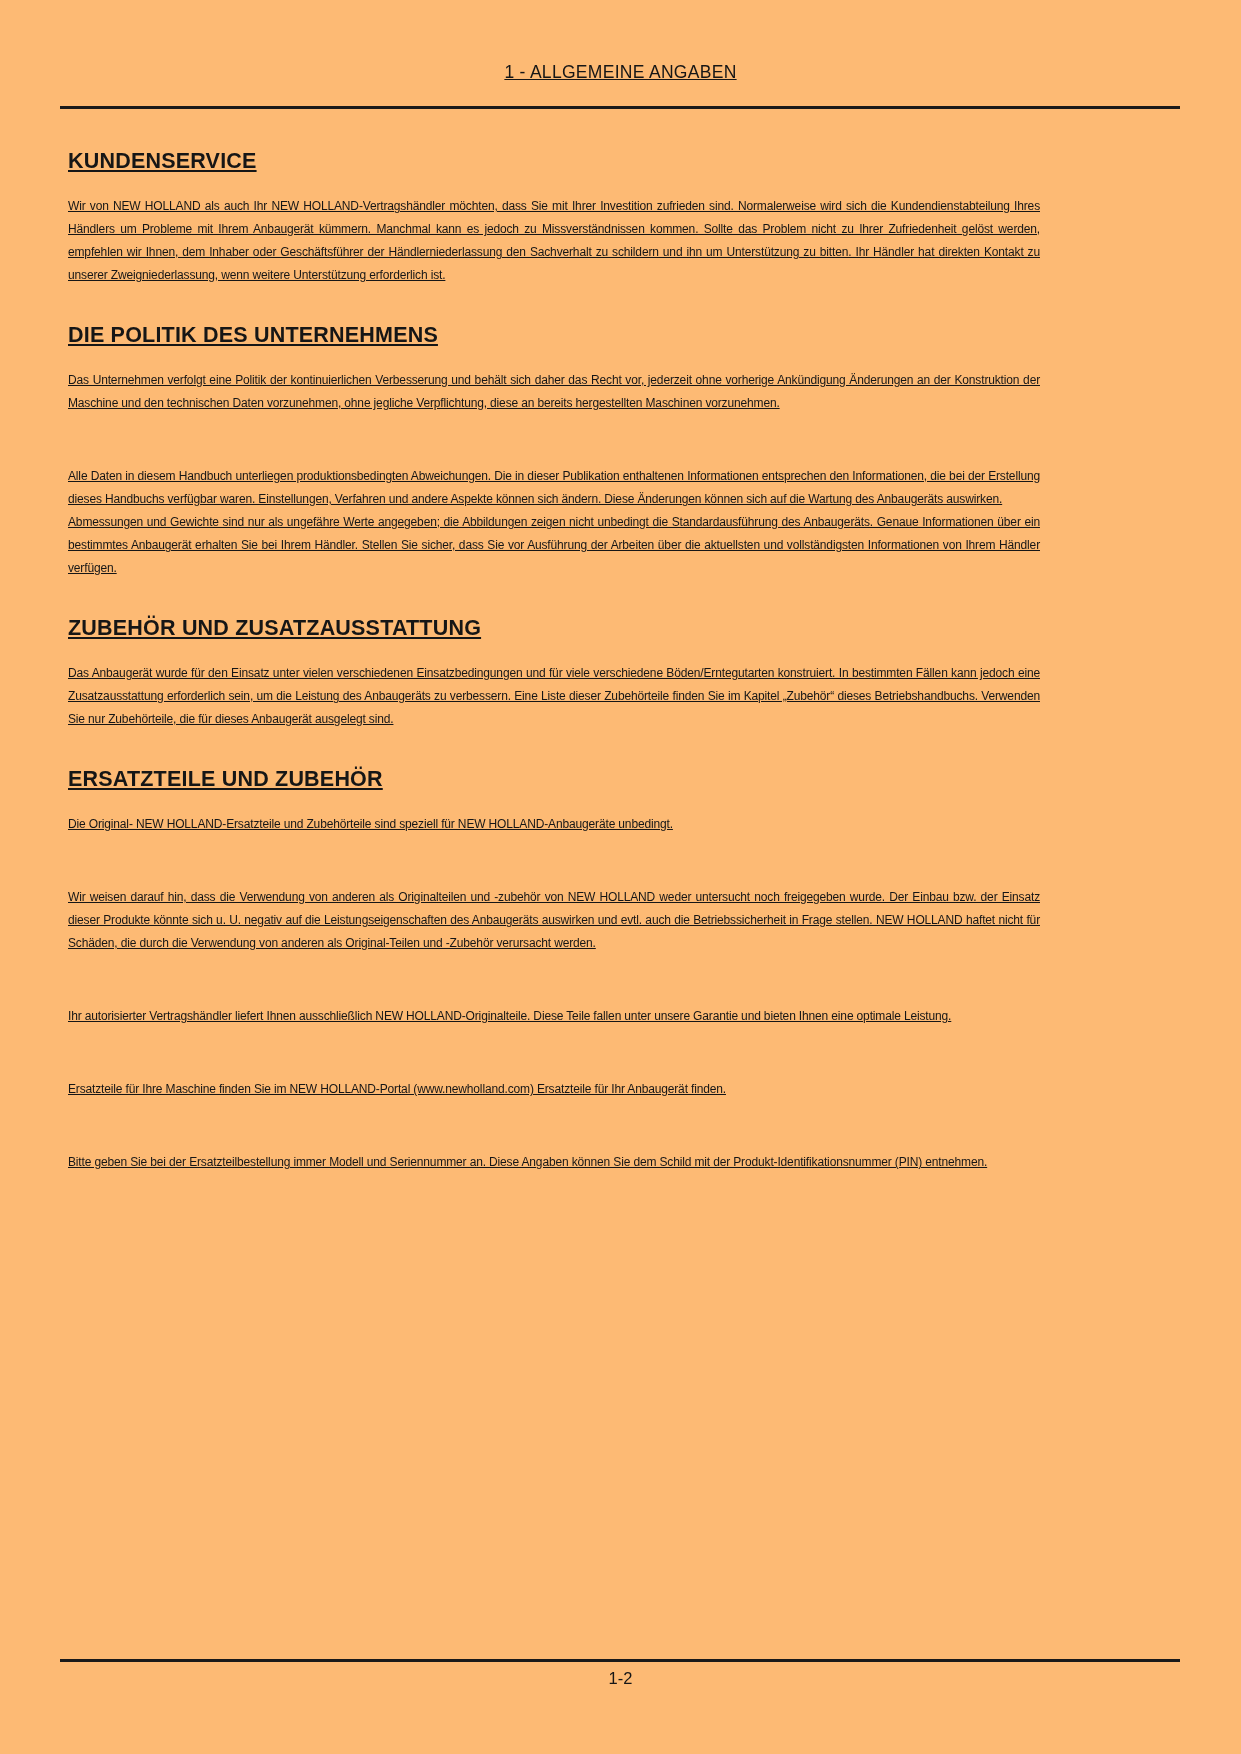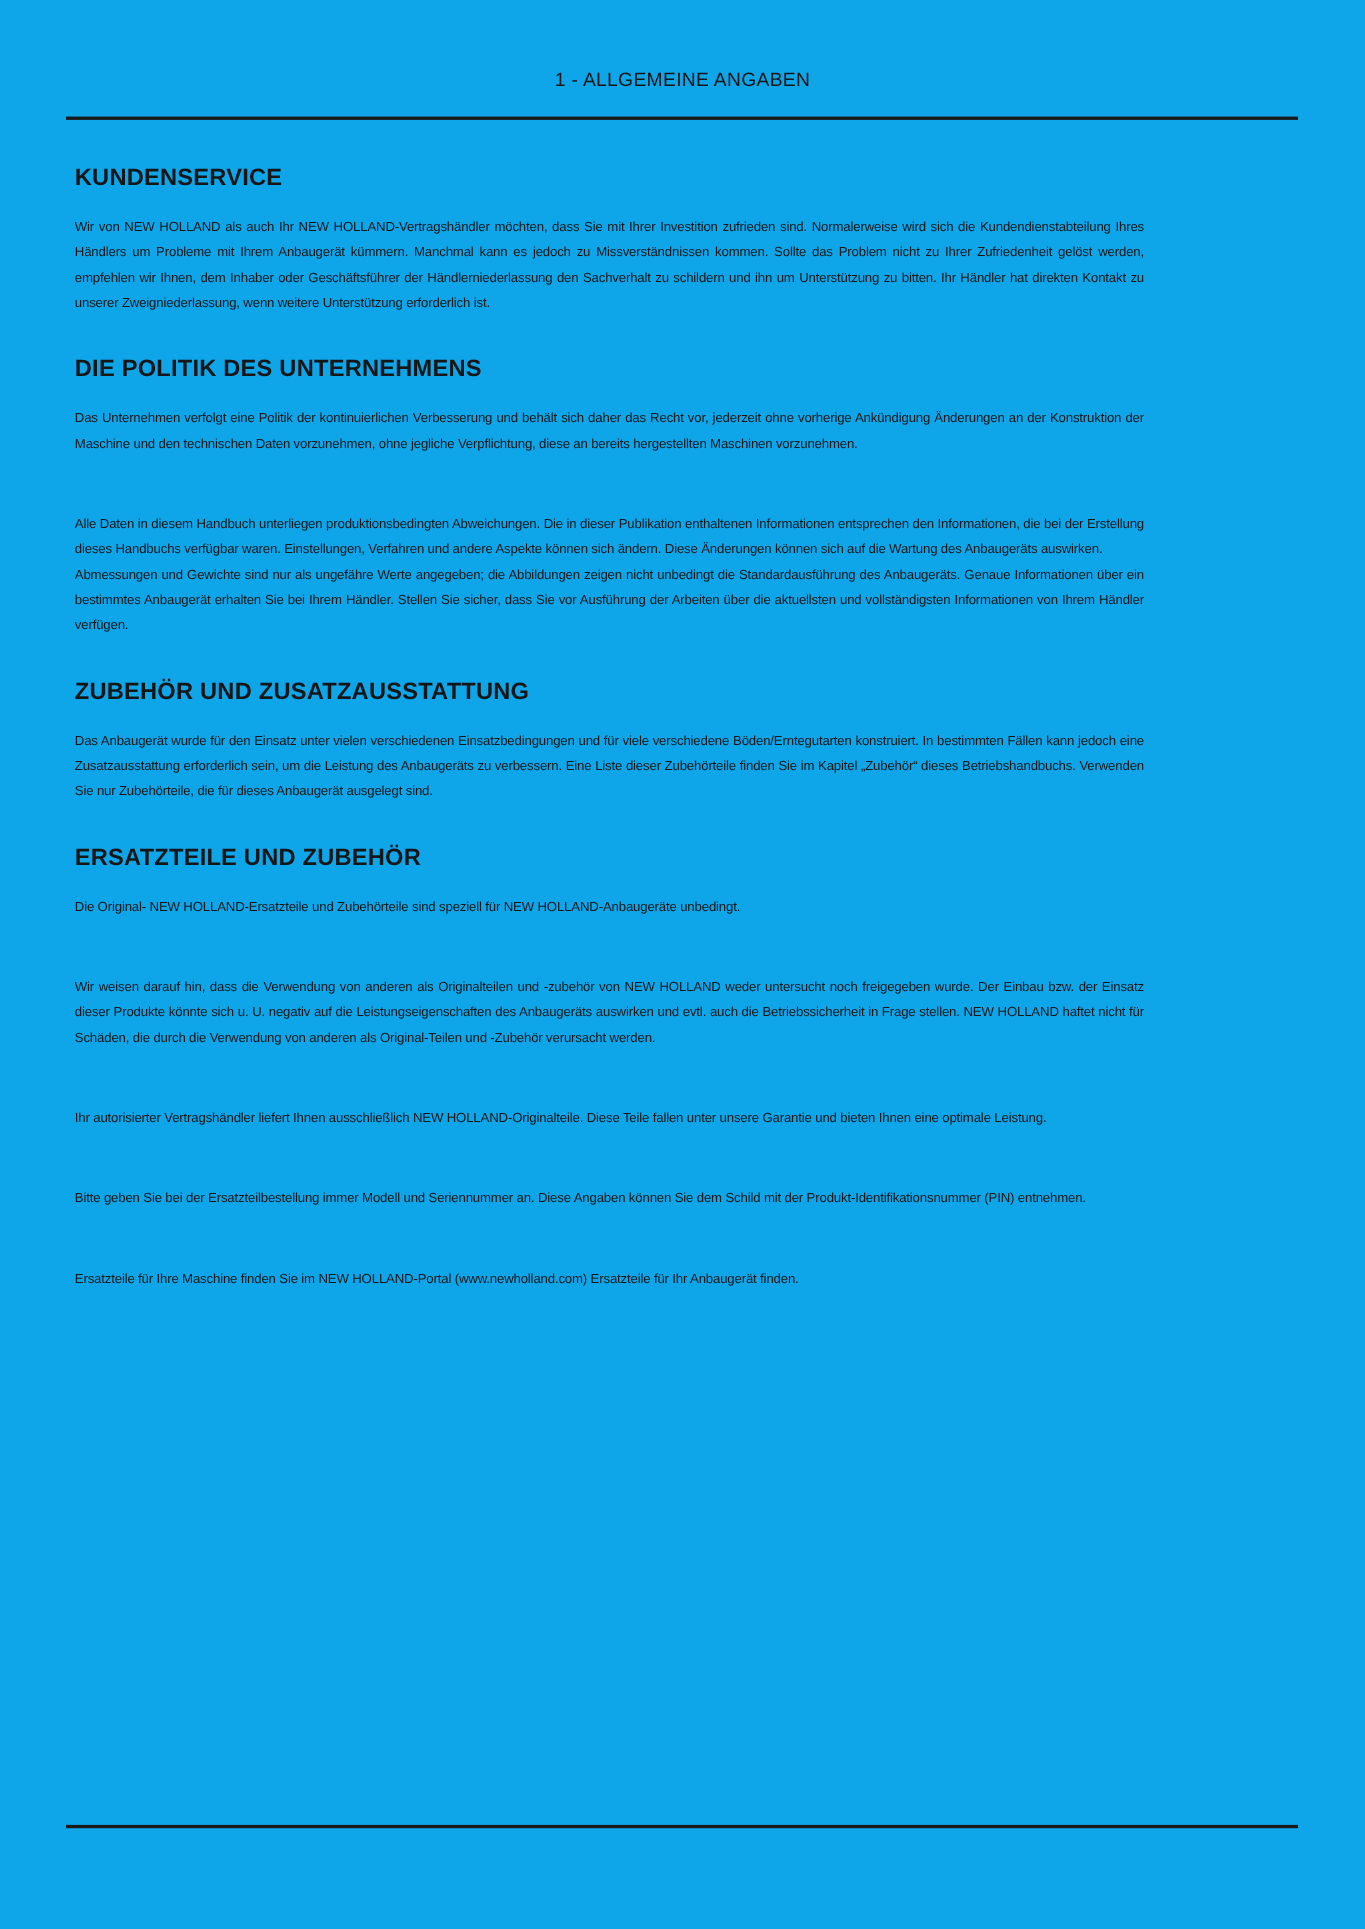--- a/index.html
+++ b/index.html
@@ -5,24 +5,25 @@
   html, body {
     margin: 0;
     padding: 0;
     background: #e8e8e8;
   }
   .page {
     position: relative;
     width: 1241px;
     height: 1754px;
     margin: 0 auto;
-    background: #0ea5e9;
+    background: #fdba74;
     color: #161616;
     font-family: "Liberation Sans", "DejaVu Sans", sans-serif;
     overflow: hidden;
+    text-decoration: underline;
   }
   .running-header {
     padding-top: 62px;
     text-align: center;
     font-size: 17.5px;
     line-height: 20px;
     letter-spacing: 0.3px;
   }
   .rule {
     margin: 24px 61px 0 60px;
@@ -88,22 +89,23 @@
     <p class="pgap">Alle Daten in diesem Handbuch unterliegen produktionsbedingten Abweichungen. Die in dieser Publikation enthaltenen Informationen entsprechen den Informationen, die bei der Erstellung dieses Handbuchs verfügbar waren. Einstellungen, Verfahren und andere Aspekte können sich ändern. Diese Änderungen können sich auf die Wartung des Anbaugeräts auswirken.</p>
     <p>Abmessungen und Gewichte sind nur als ungefähre Werte angegeben; die Abbildungen zeigen nicht unbedingt die Standardausführung des Anbaugeräts. Genaue Informationen über ein bestimmtes Anbaugerät erhalten Sie bei Ihrem Händler. Stellen Sie sicher, dass Sie vor Ausführung der Arbeiten über die aktuellsten und vollständigsten Informationen von Ihrem Händler verfügen.</p>
 
     <h2 class="section-heading">ZUBEHÖR UND ZUSATZAUSSTATTUNG</h2>
     <p>Das Anbaugerät wurde für den Einsatz unter vielen verschiedenen Einsatzbedingungen und für viele verschiedene Böden/Erntegutarten konstruiert. In bestimmten Fällen kann jedoch eine Zusatzausstattung erforderlich sein, um die Leistung des Anbaugeräts zu verbessern. Eine Liste dieser Zubehörteile finden Sie im Kapitel „Zubehör“ dieses Betriebshandbuchs. Verwenden Sie nur Zubehörteile, die für dieses Anbaugerät ausgelegt sind.</p>
 
     <h2 class="section-heading">ERSATZTEILE UND ZUBEHÖR</h2>
     <p>Die Original- NEW HOLLAND-Ersatzteile und Zubehörteile sind speziell für NEW HOLLAND-Anbaugeräte unbedingt.</p>
     <p class="pgap">Wir weisen darauf hin, dass die Verwendung von anderen als Originalteilen und -zubehör von NEW HOLLAND weder untersucht noch freigegeben wurde. Der Einbau bzw. der Einsatz dieser Produkte könnte sich u. U. negativ auf die Leistungseigenschaften des Anbaugeräts auswirken und evtl. auch die Betriebssicherheit in Frage stellen. NEW HOLLAND haftet nicht für Schäden, die durch die Verwendung von anderen als Original-Teilen und -Zubehör verursacht werden.</p>
     <p class="pgap">Ihr autorisierter Vertragshändler liefert Ihnen ausschließlich NEW HOLLAND-Originalteile. Diese Teile fallen unter unsere Garantie und bieten Ihnen eine optimale Leistung.</p>
+    <p class="pgap">Ersatzteile für Ihre Maschine finden Sie im NEW HOLLAND-Portal (www.newholland.com) Ersatzteile für Ihr Anbaugerät finden.</p>
     <p class="pgap">Bitte geben Sie bei der Ersatzteilbestellung immer Modell und Seriennummer an. Diese Angaben können Sie dem Schild mit der Produkt-Identifikationsnummer (PIN) entnehmen.</p>
-    <p class="pgap">Ersatzteile für Ihre Maschine finden Sie im NEW HOLLAND-Portal (www.newholland.com) Ersatzteile für Ihr Anbaugerät finden.</p>
 
   </div>
 
   <div class="footer">
     <div class="rule"></div>
+    <div class="page-number">1-2</div>
   </div>
 
 </div>
 
 </body></html>

